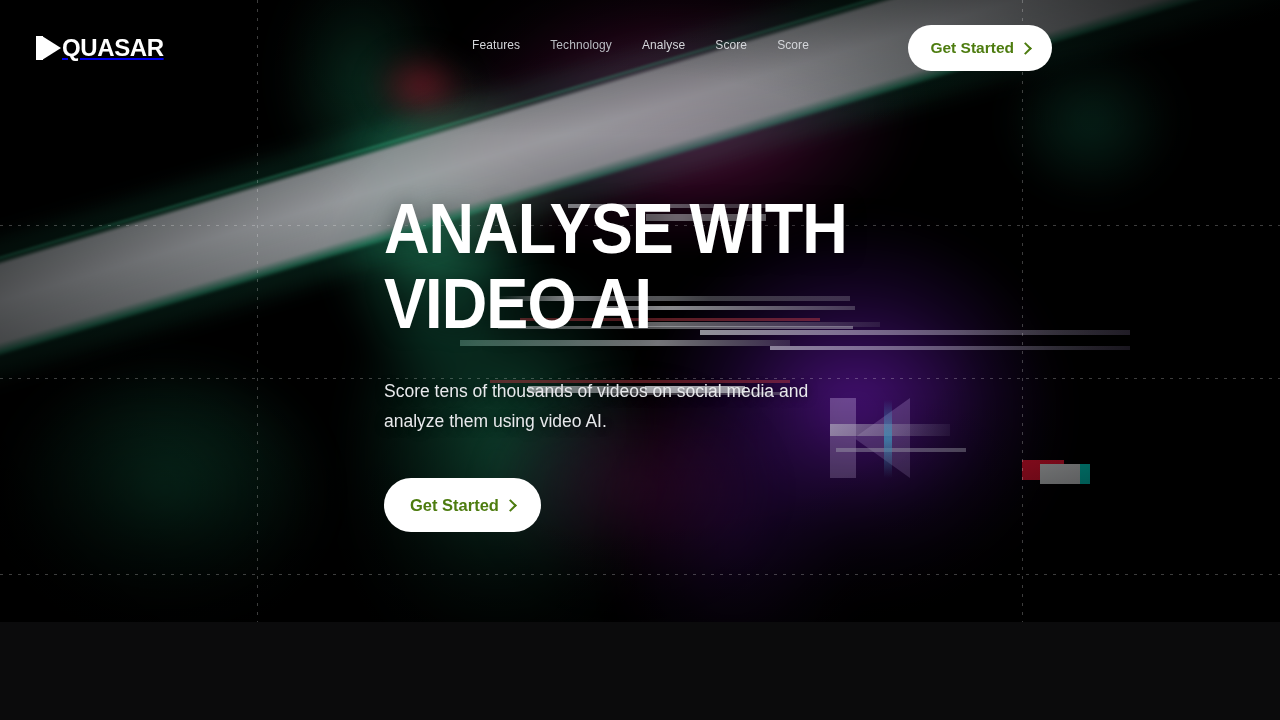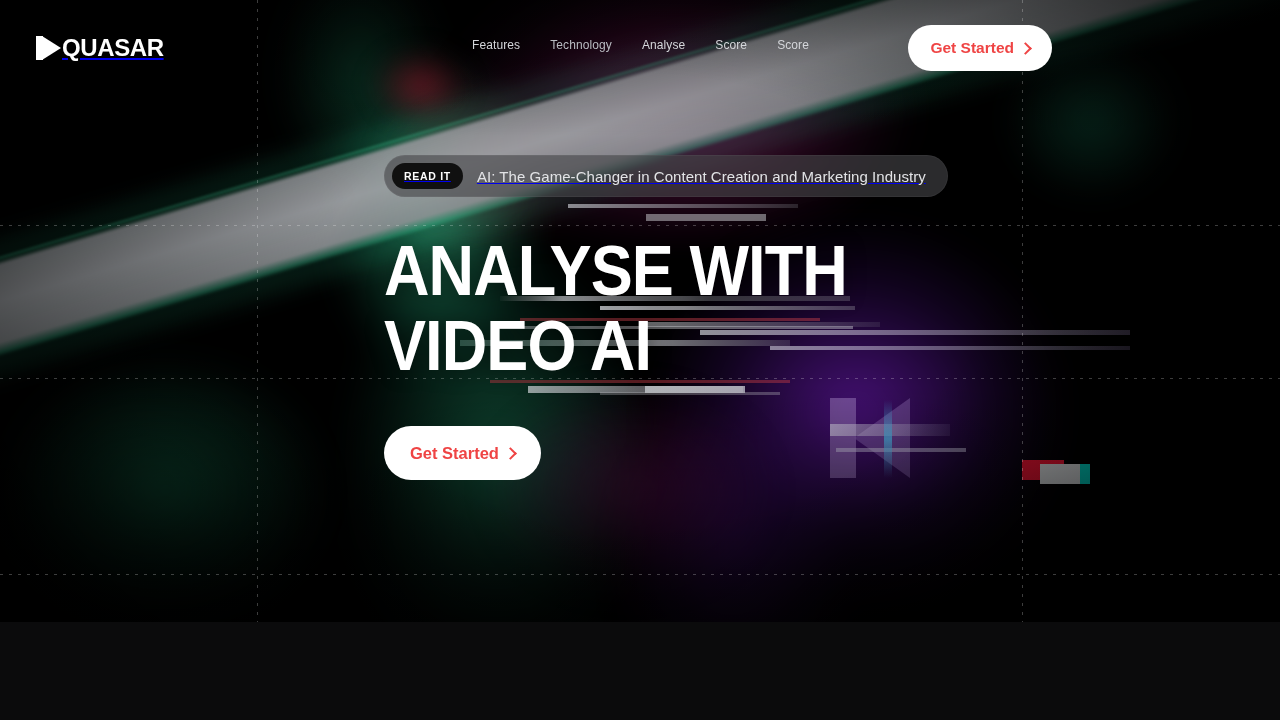--- a/index.html
+++ b/index.html
@@ -139,21 +139,21 @@
   .logo-mark .ltri{ position:absolute; left:6px; top:0; width:0; height:0;
     border-top:12px solid transparent; border-bottom:12px solid transparent; border-left:19px solid #fff; }
   .logo-text{ color:#fff; font-size:24px; font-weight:700; letter-spacing:-.4px; line-height:24px; }
 
   .nav{ position:absolute; left:456px; top:38px; display:flex; gap:30px; align-items:center; }
   .nav a{ color:#d4d6da; font-size:12px; text-decoration:none; letter-spacing:.1px; }
   .nav a.dim{ color:#b9bcc2; }
 
   .btn-pill{
     display:inline-flex; align-items:center; gap:7px;
-    background:#fff; color:#ef4444; border:none; border-radius:999px;
+    background:#fff; color:#4d7c0f; border:none; border-radius:999px;
     font-family:inherit; font-weight:700; cursor:pointer;
   }
   .header-cta{ position:absolute; right:20px; top:25px; height:46px; padding:0 22px; font-size:15.5px; }
   .chev{ display:inline-block; width:9px; height:9px; border-right:2px solid currentColor; border-top:2px solid currentColor;
          transform:rotate(45deg); position:relative; top:0px; }
 
   
   .content{ position:absolute; left:384px; top:155px; z-index:30; width:820px; }
 
   .news-pill{
@@ -260,30 +260,27 @@
     </nav>
 
     <button class="btn-pill header-cta">
       <span>Get Started</span>
       <span class="chev"></span>
     </button>
   </div>
 
   <div class="content">
 
-    <a class="news-pill" href="#">
-      <span class="news-badge">READ IT</span>
-      <span class="news-text">AI: The Game-Changer in Content Creation and Marketing Industry</span>
-    </a>
 
     <h1 class="headline">
       <span>Analyse With</span>
       <span class="l2">Video AI</span>
     </h1>
 
+    <p class="subtitle">Score tens of thousands of videos on social media and analyze them using video AI.</p>
 
     <button class="btn-pill hero-cta">
       <span>Get Started</span>
       <span class="chev"></span>
     </button>
   </div>
 
 </div>
 
 </body></html>

